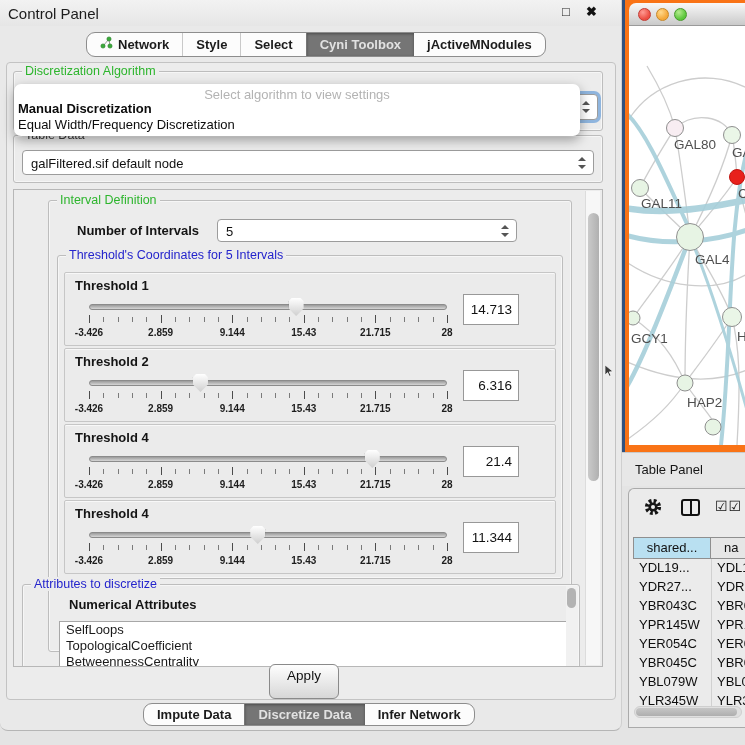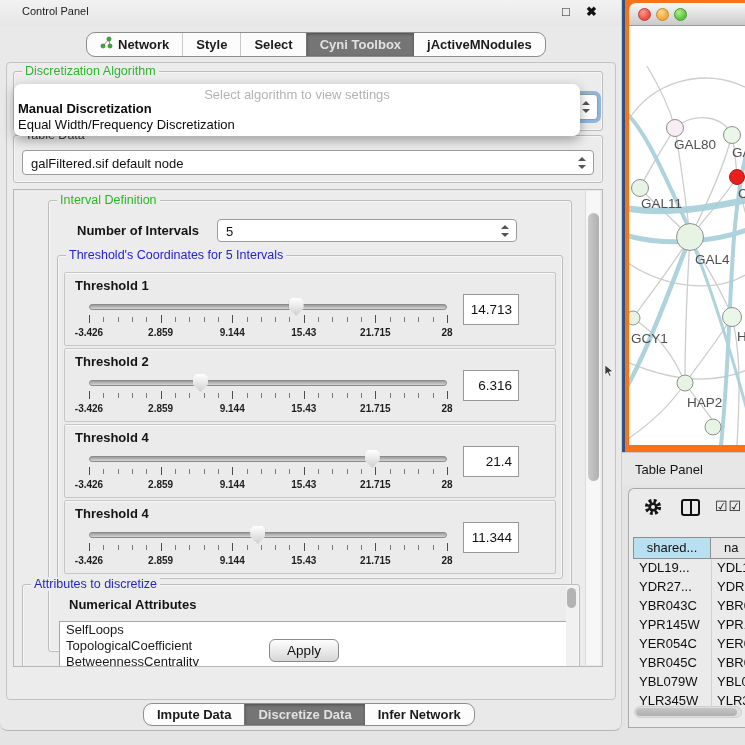--- a/index.html
+++ b/index.html
@@ -5,21 +5,21 @@
   * { margin:0; padding:0; box-sizing:border-box; }
   html,body { width:745px; height:745px; overflow:hidden; background:#e4e4e4;
     font-family:"Liberation Sans", sans-serif; -webkit-font-smoothing:antialiased; }
 
   
   #control-window { position:absolute; left:0; top:0; width:622px; height:731px;
     background:#e9e9e9; border-bottom:1px solid #b5b5b5; border-right:1px solid #cfcfcf;
     border-radius:0 0 8px 8px; }
   .titlebar { position:absolute; left:0; top:0; width:100%; height:26px;
     background:linear-gradient(#f2f2f2,#e6e6e6); }
-  .titlebar-title { position:absolute; left:22px; top:5px; font-size:11px; color:#1c1c1c; }
+  .titlebar-title { position:absolute; left:8px; top:5px; font-size:15px; color:#1c1c1c; }
   .tb-float { position:absolute; left:562px; top:4px; font-size:13px; color:#222; cursor:default; }
   .tb-close { position:absolute; left:586px; top:4px; font-size:13px; font-weight:bold; color:#111; }
 
   
   .tabbar { position:absolute; display:inline-flex; background:#fcfcfc;
     border:1px solid #8d8d8d; border-radius:9px; overflow:hidden; height:25px; }
   .tab { display:flex; align-items:center; gap:5px; padding:0 13px; font-size:13px;
     font-weight:bold; color:#1b1b1b; line-height:23px; border-left:1px solid #c9c9c9; }
   .tab:first-child { border-left:none; }
   .tab.selected { background:#757575; color:#e2e2e2; border-left-color:#757575;
@@ -314,21 +314,21 @@
         <div id="attr-vscroll">
             <i></i>
           </div>
       </fieldset>
 
       <div class="vscroll-track">
         <div class="vscroll-thumb"></div>
       </div>
     </div>
 
-    <div class="push-btn" style="left:262px; top:576px; width:70px; height:23px; line-height:21px;">Apply</div>
+    <div class="push-btn" style="left:262px; top:601px; width:70px; height:35px; line-height:21px;">Apply</div>
   </div>
 
   <div id="bottom-tabbar" class="tabbar">
     <div class="tab">
       <span>Impute Data</span>
     </div>
     <div class="tab selected">
       <span>Discretize Data</span>
     </div>
     <div class="tab">

